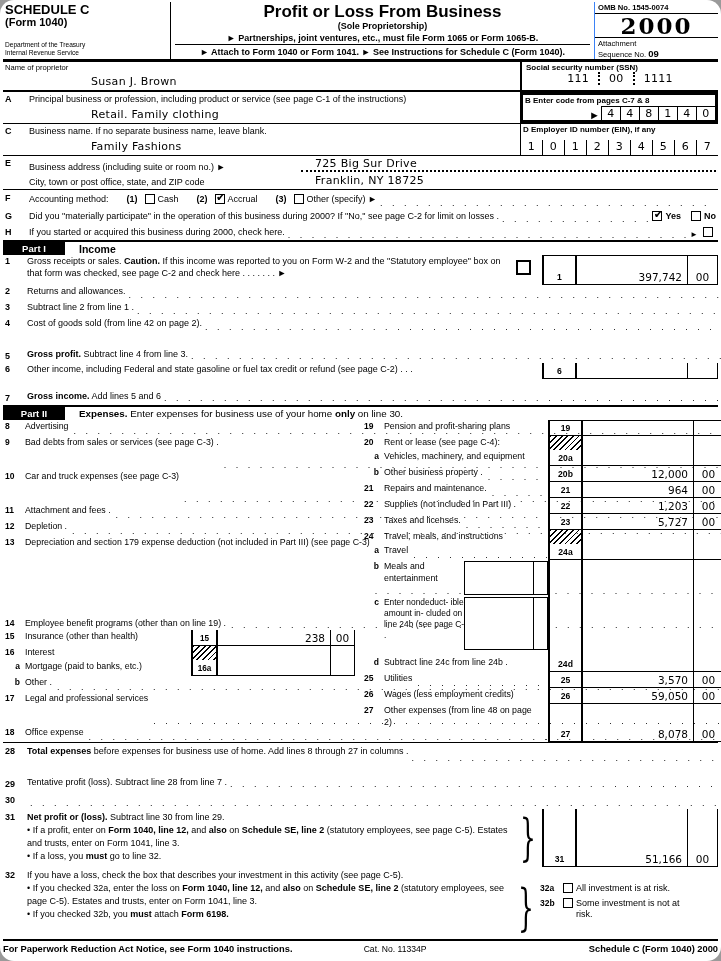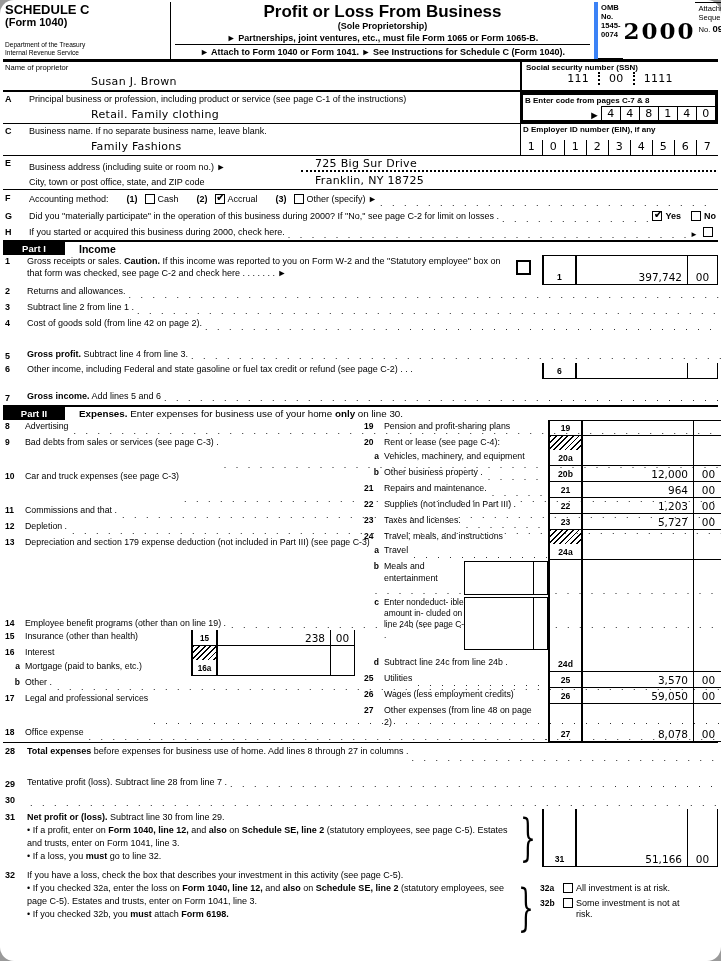--- a/index.html
+++ b/index.html
@@ -13,21 +13,21 @@
   .hdr { display:flex; border-bottom:3px solid #000; height:60px; }
   .hdr-left { width:168px; border-right:1px solid #000; padding:1px 2px; position:relative; }
   .hl-title { font-weight:bold; font-size:13px; line-height:1.02; }
   .hl-form  { font-weight:bold; font-size:11px; }
   .hl-dept  { position:absolute; bottom:2px; left:2px; font-size:6.6px; line-height:1.2; }
   .hdr-mid { flex:1; text-align:center; display:flex; flex-direction:column; justify-content:space-between; padding:1px 4px 2px 4px; }
   .hm-title { font-size:17px; font-weight:bold; line-height:1; }
   .hm-sub   { font-size:9px;  font-weight:bold; }
   .hm-note  { font-size:9px;  font-weight:bold; }
   .hm-note2 { font-size:9px;  font-weight:bold; border-top:1px solid #000; padding-top:2px; }
-  .hdr-right { width:124px; border-left:4px solid #3b82f6; display:flex; flex-direction:row; }
+  .hdr-right { width:124px; border-left:1px solid #3b82f6; display:flex; flex-direction:column; }
   .omb  { font-size:7.6px; font-weight:bold; padding:1px 3px; border-bottom:1px solid #000; }
   .year { text-align:center; font-family:"DejaVu Serif", serif; font-weight:bold; font-size:23px; line-height:1; letter-spacing:2px; flex:1; display:flex; align-items:center; justify-content:center;}
   .attach { border-top:1px solid #000; font-size:7.6px; padding:1px 3px; line-height:1.25; }
   .attach .seq { font-size:9.5px; font-weight:bold; }
 
   
   .namerow { display:flex; height:30px; border-bottom:2px solid #000; }
   .nr-left { flex:1; position:relative; padding:1px 2px; }
   .nr-label { font-size:7.6px; }
   .nr-value { position:absolute; left:88px; bottom:2px; }
@@ -394,21 +394,21 @@
             <span class="p2num">10</span>
             <span class="p2t">Car and truck expenses (see page C-3)</span>
             <span class="leader">. . . . . . . . . . . . . . . . . . . . . . . . . . . . . . . . . . . . . . . . . . . . . . . . . . . . . . . . . . . .</span>
           </div>
 
       </div>
 
       <div class="p2row bb" style="height:16px;">
         <div class="p2l">
             <span class="p2num">11</span>
-            <span class="p2t">Commissions and that .</span>
+            <span class="p2t">Attachment and fees .</span>
             <span class="leader">. . . . . . . . . . . . . . . . . . . . . . . . . . . . . . . . . . . . . . . . . . . . . . . . . . . . . . . . . . . .</span>
           </div>
 
       </div>
 
       <div class="p2row bb" style="height:16px;">
         <div class="p2l">
             <span class="p2num">12</span>
             <span class="p2t">Depletion .</span>
             <span class="leader">. . . . . . . . . . . . . . . . . . . . . . . . . . . . . . . . . . . . . . . . . . . . . . . . . . . . . . . . . . . .</span>
@@ -775,14 +775,19 @@
         <span class="rt">All investment is at risk.</span>
       </div>
       <div class="riskline">
         <span class="rn">32b</span>
         <span class="cb"></span>
         <span class="rt" style="max-width:118px;">Some investment is not at risk.</span>
       </div>
     </div>
   </div>
 
+  <div class="foot">
+    <span class="fl">For Paperwork Reduction Act Notice, see Form 1040 instructions.</span>
+    <span class="fc">Cat. No. 11334P</span>
+    <span class="fr">Schedule C (Form 1040) 2000</span>
+  </div>
 
 </div>
 
 </body></html>

